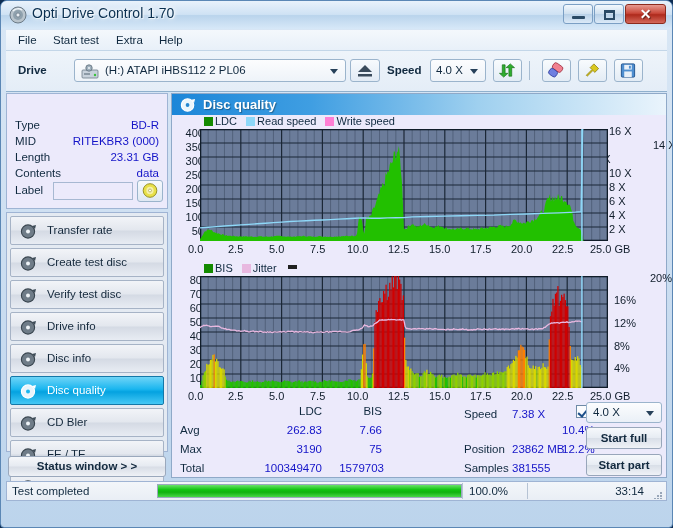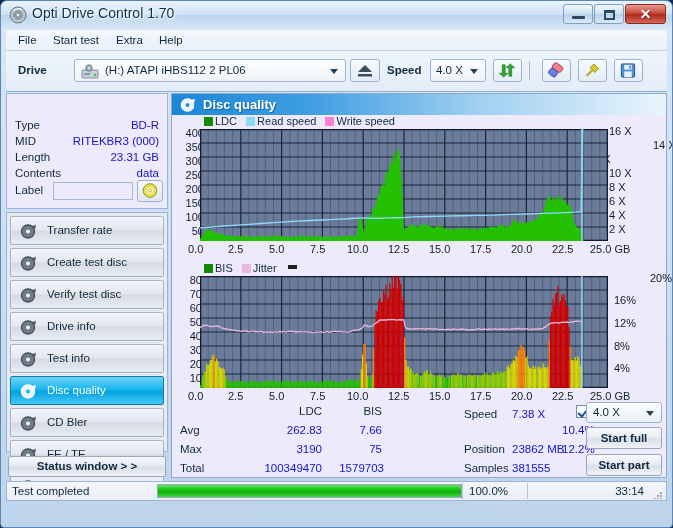--- a/index.html
+++ b/index.html
@@ -295,21 +295,21 @@
             <path d="M12 3 l4 -1 -1 4z" fill="#3d4b57"></path>
           </svg>
         <span class="nlbl">Drive info</span>
       </div>
       <div class="navitem">
         <svg class="nicon" viewBox="0 0 18 17">
             <circle cx="8" cy="8.5" r="6.6" fill="#6f7c88" stroke="#39454f" stroke-width="1.1"></circle>
             <circle cx="8" cy="8.5" r="2" fill="#eef3f7"></circle>
             <path d="M12 3 l4 -1 -1 4z" fill="#3d4b57"></path>
           </svg>
-        <span class="nlbl">Test info</span>
+        <span class="nlbl">Disc info</span>
       </div>
       <div class="navitem sel">
         <svg class="nicon" viewBox="0 0 18 17">
             <circle cx="8" cy="8.5" r="6.6" fill="#e9f4fb" stroke="#ffffff" stroke-width="1.1"></circle>
             <circle cx="8" cy="8.5" r="2" fill="#1ab6ef"></circle>
             <path d="M12 3 l4 -1 -1 4z" fill="#ffffff"></path>
           </svg>
         <span class="nlbl">Disc quality</span>
       </div>
       <div class="navitem">

